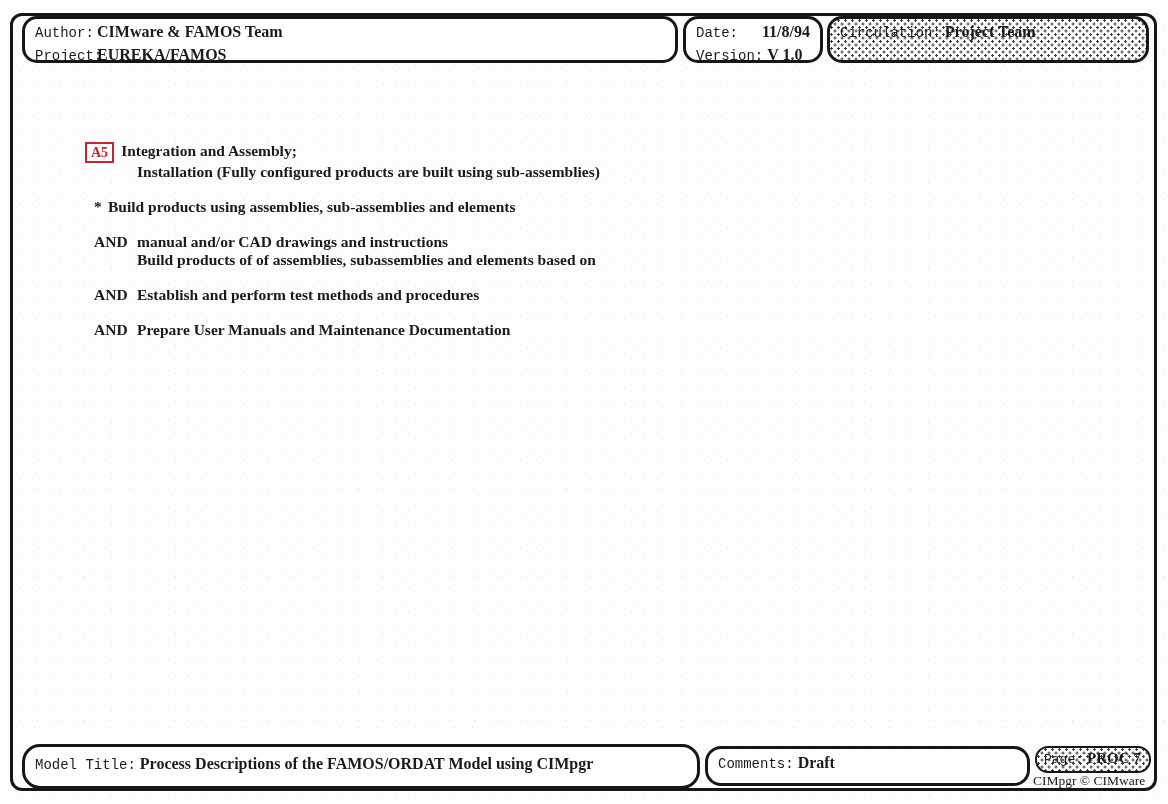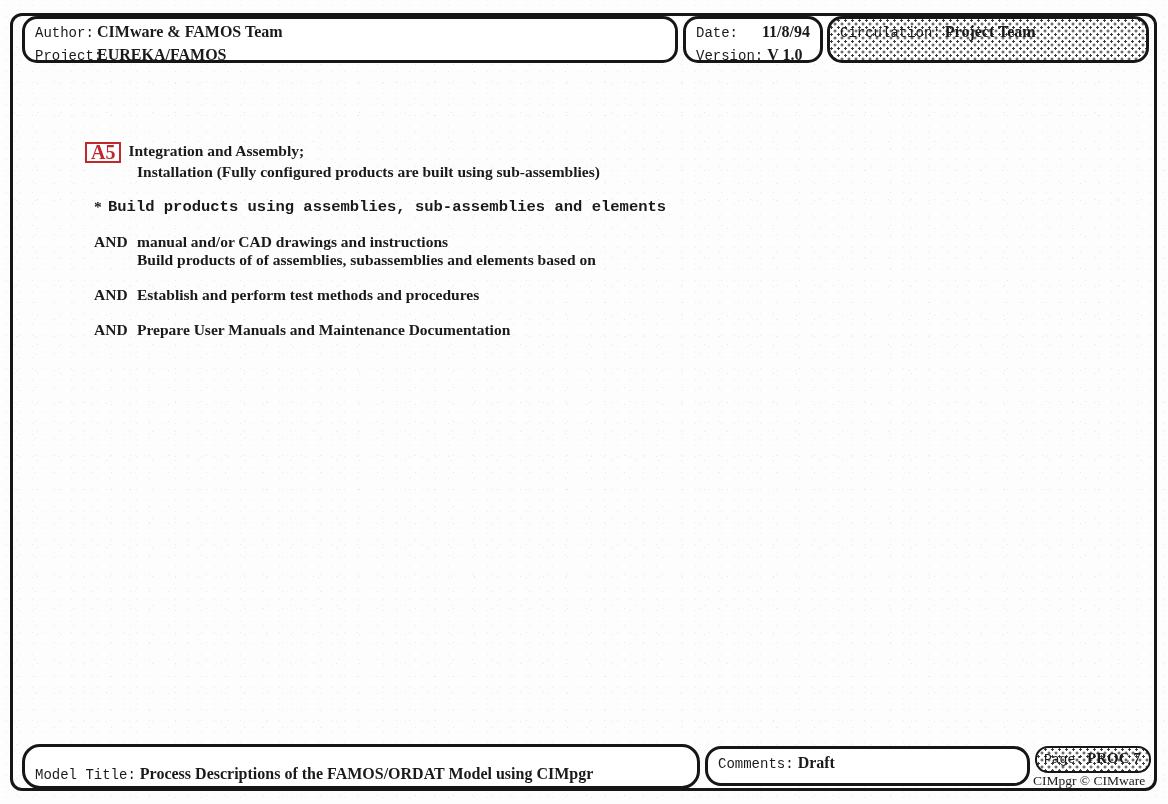--- a/index.html
+++ b/index.html
@@ -50,32 +50,32 @@
   .circ-box     { left: 827px; top: 16px; width: 322px; height: 47px; }
 
   .content {
     position: absolute; left: 85px; top: 142px; width: 640px;
     font-size: 15.5px; font-weight: bold; line-height: 18px;
   }
   .title-row { display: flex; align-items: flex-start; }
   .node-box {
     flex: 0 0 auto;
     border: 2px solid #c0282d; color: #c0282d;
-    font-weight: bold; font-size: 20px; line-height: 15px;
+    font-weight: bold; font-size: 14px; line-height: 15px;
     padding: 1px 4px; margin-right: 7px; background: #fff;
   }
   .title-l2 { margin-left: 52px; }
   .is-line { margin: 21px 0 0 9px; }
   .item { position: relative; margin-top: 17px; }
   .item .prefix { position: absolute; left: 9px; top: 0; }
-  .item.star .text { margin-left: 23px; font-family: Liberation Mono, monospace; }
+  .item.star .text { margin-left: 23px; }
   .item.and  .text { margin-left: 52px; }
   .item .text .line { display: block; }
 
-  .model-box    { left: 22px;   top: 744px; width: 678px; height: 45px; border-radius: 18px; padding-top: 16px; }
+  .model-box    { left: 22px;   top: 744px; width: 678px; height: 45px; border-radius: 18px; padding-top: 6px; }
   .comments-box { left: 705px;  top: 746px; width: 325px; height: 40px; border-radius: 16px; padding-top: 3px; }
   .page-box     { left: 1035px; top: 746px; width: 116px; height: 27px;
                   border: 2.5px solid #161616; border-radius: 13px; padding: 1px 0 0 7px; }
   .page-box .field-label { font-size: 13px; }
   .page-box .field-value { font-size: 15px; }
   .copyright {
     position: absolute; left: 1033px; top: 773px; width: 126px;
     font-size: 13.5px; line-height: 16px; white-space: nowrap; font-weight: normal;
   }
 </style>

